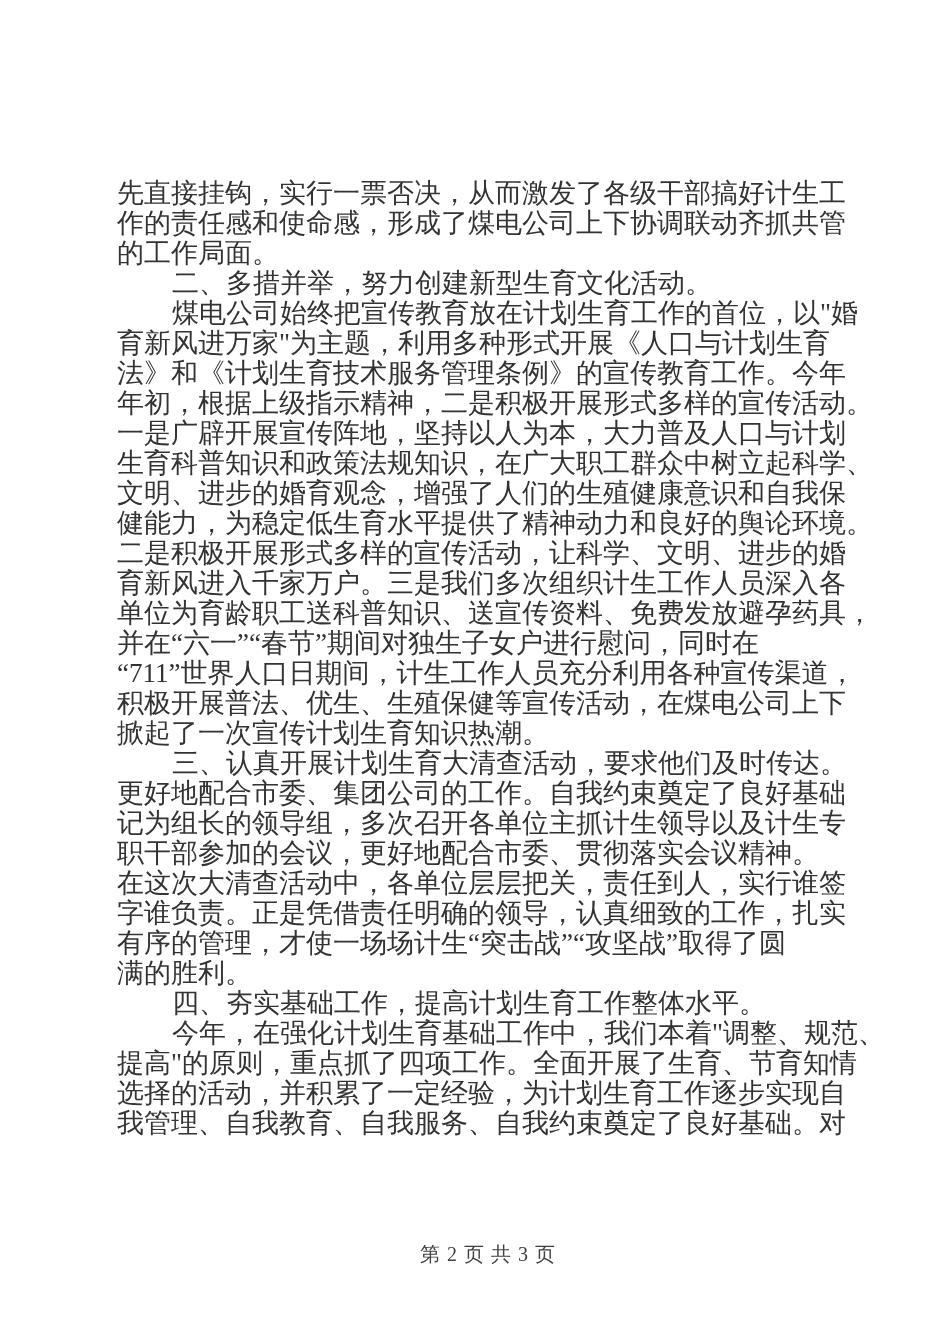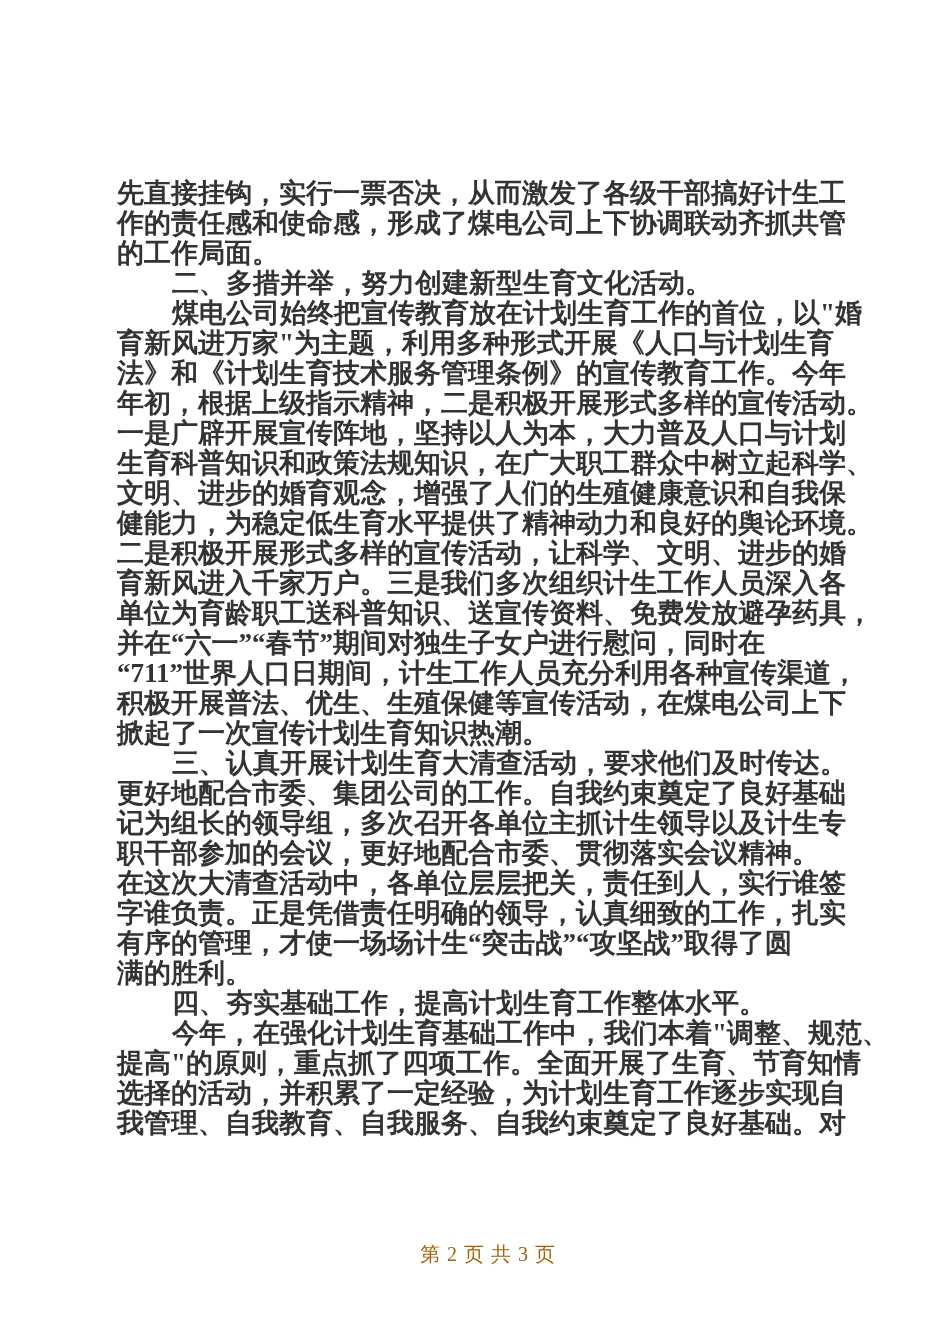--- a/index.html
+++ b/index.html
@@ -21,35 +21,35 @@
     left: 117px;
     top: 178px;
     width: 742px;
   }
   .line {
     height: 30px;
     line-height: 30px;
     font-size: 27px;
     white-space: nowrap;
     color: #333333;
-    font-weight: 700;
+    font-weight: 400;
   }
   .line.indent {
     padding-left: 55px;
   }
   .footer {
     position: absolute;
     top: 1241px;
     left: 117px;
     width: 742px;
     text-align: center;
   }
   .footer span {
     font-size: 20px;
-    color: #a16207;
+    color: #404040;
     letter-spacing: 1px;
   }
 </style>
 </head>
 <body>
 
 <div class="page">
   <div class="body-text" id="doc-body">
       <div class="line">先直接挂钩，实行一票否决，从而激发了各级干部搞好计生工</div>
       <div class="line">作的责任感和使命感，形成了煤电公司上下协调联动齐抓共管</div>

